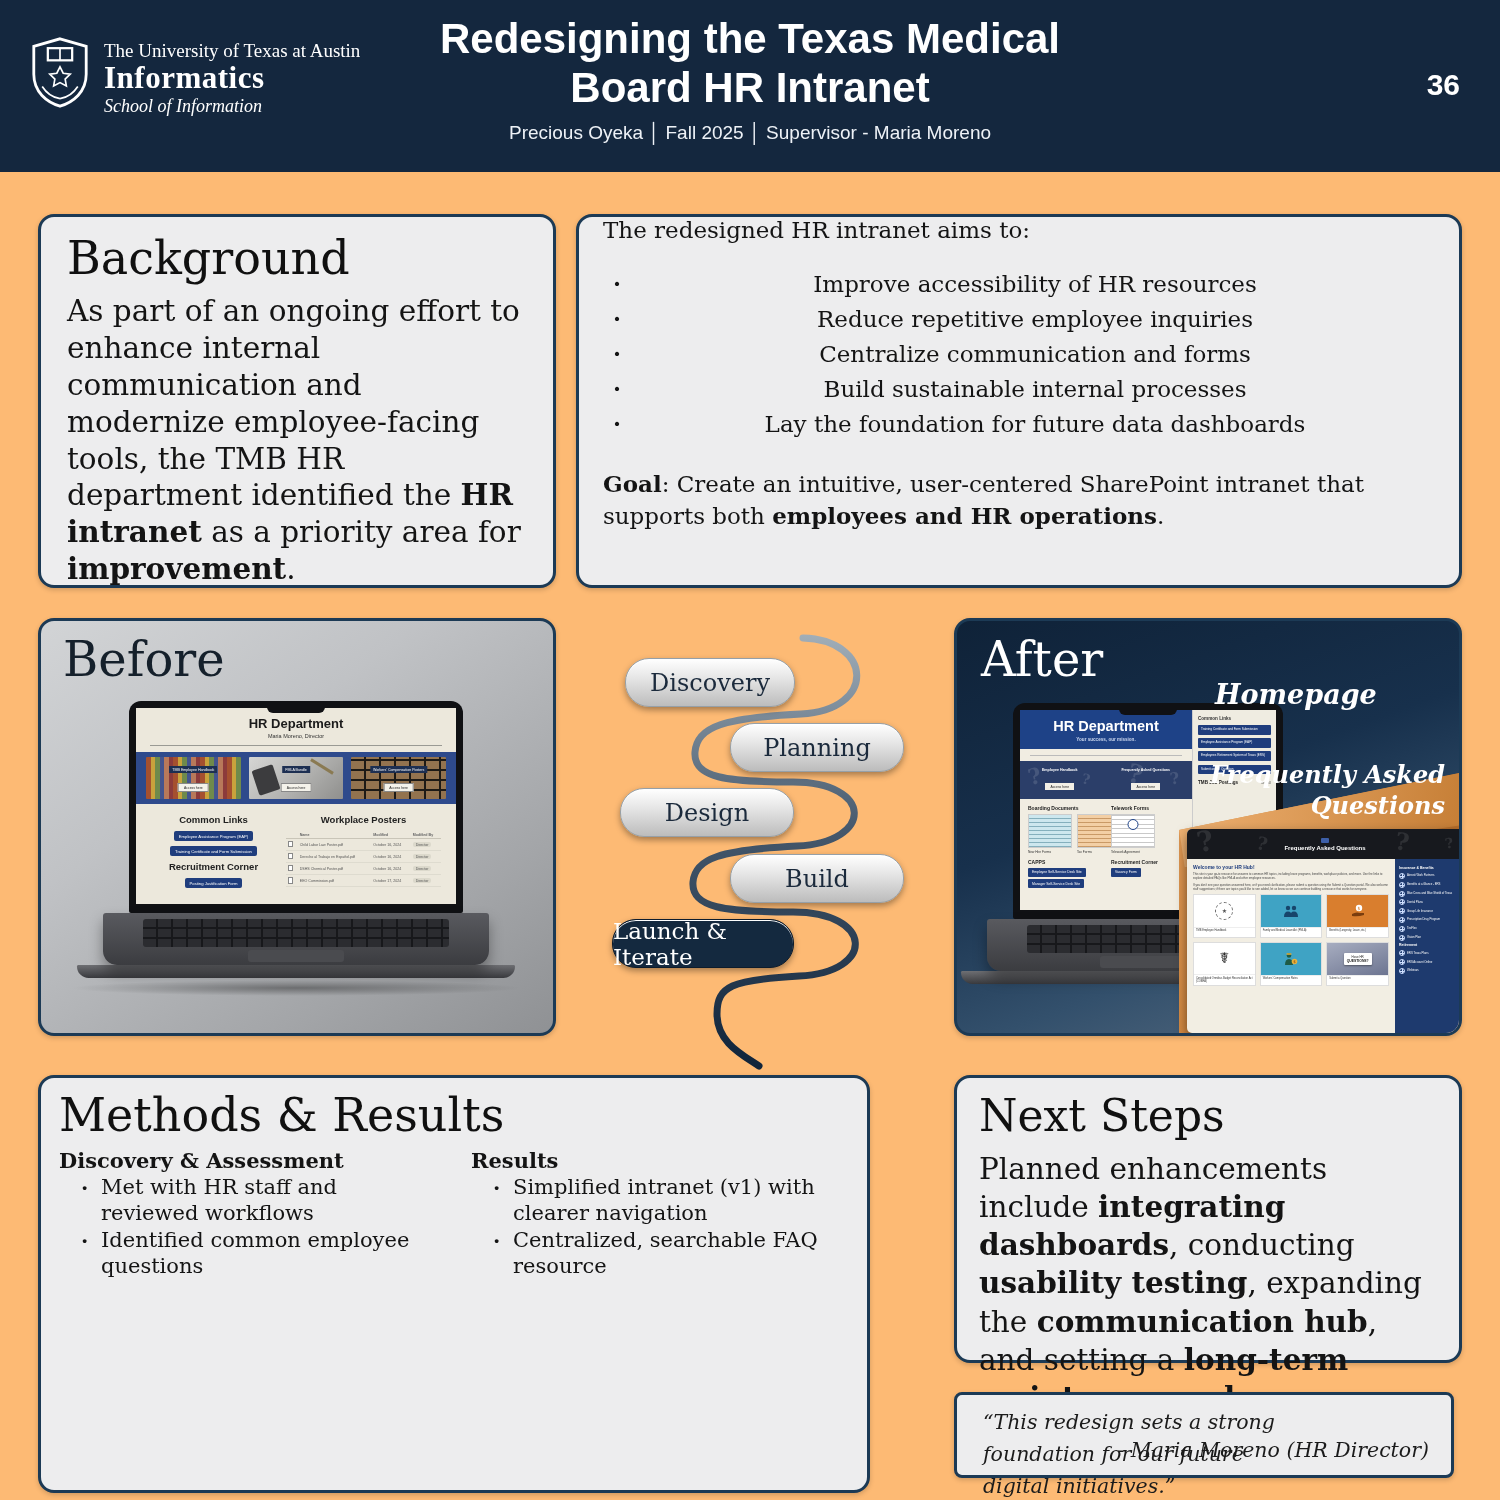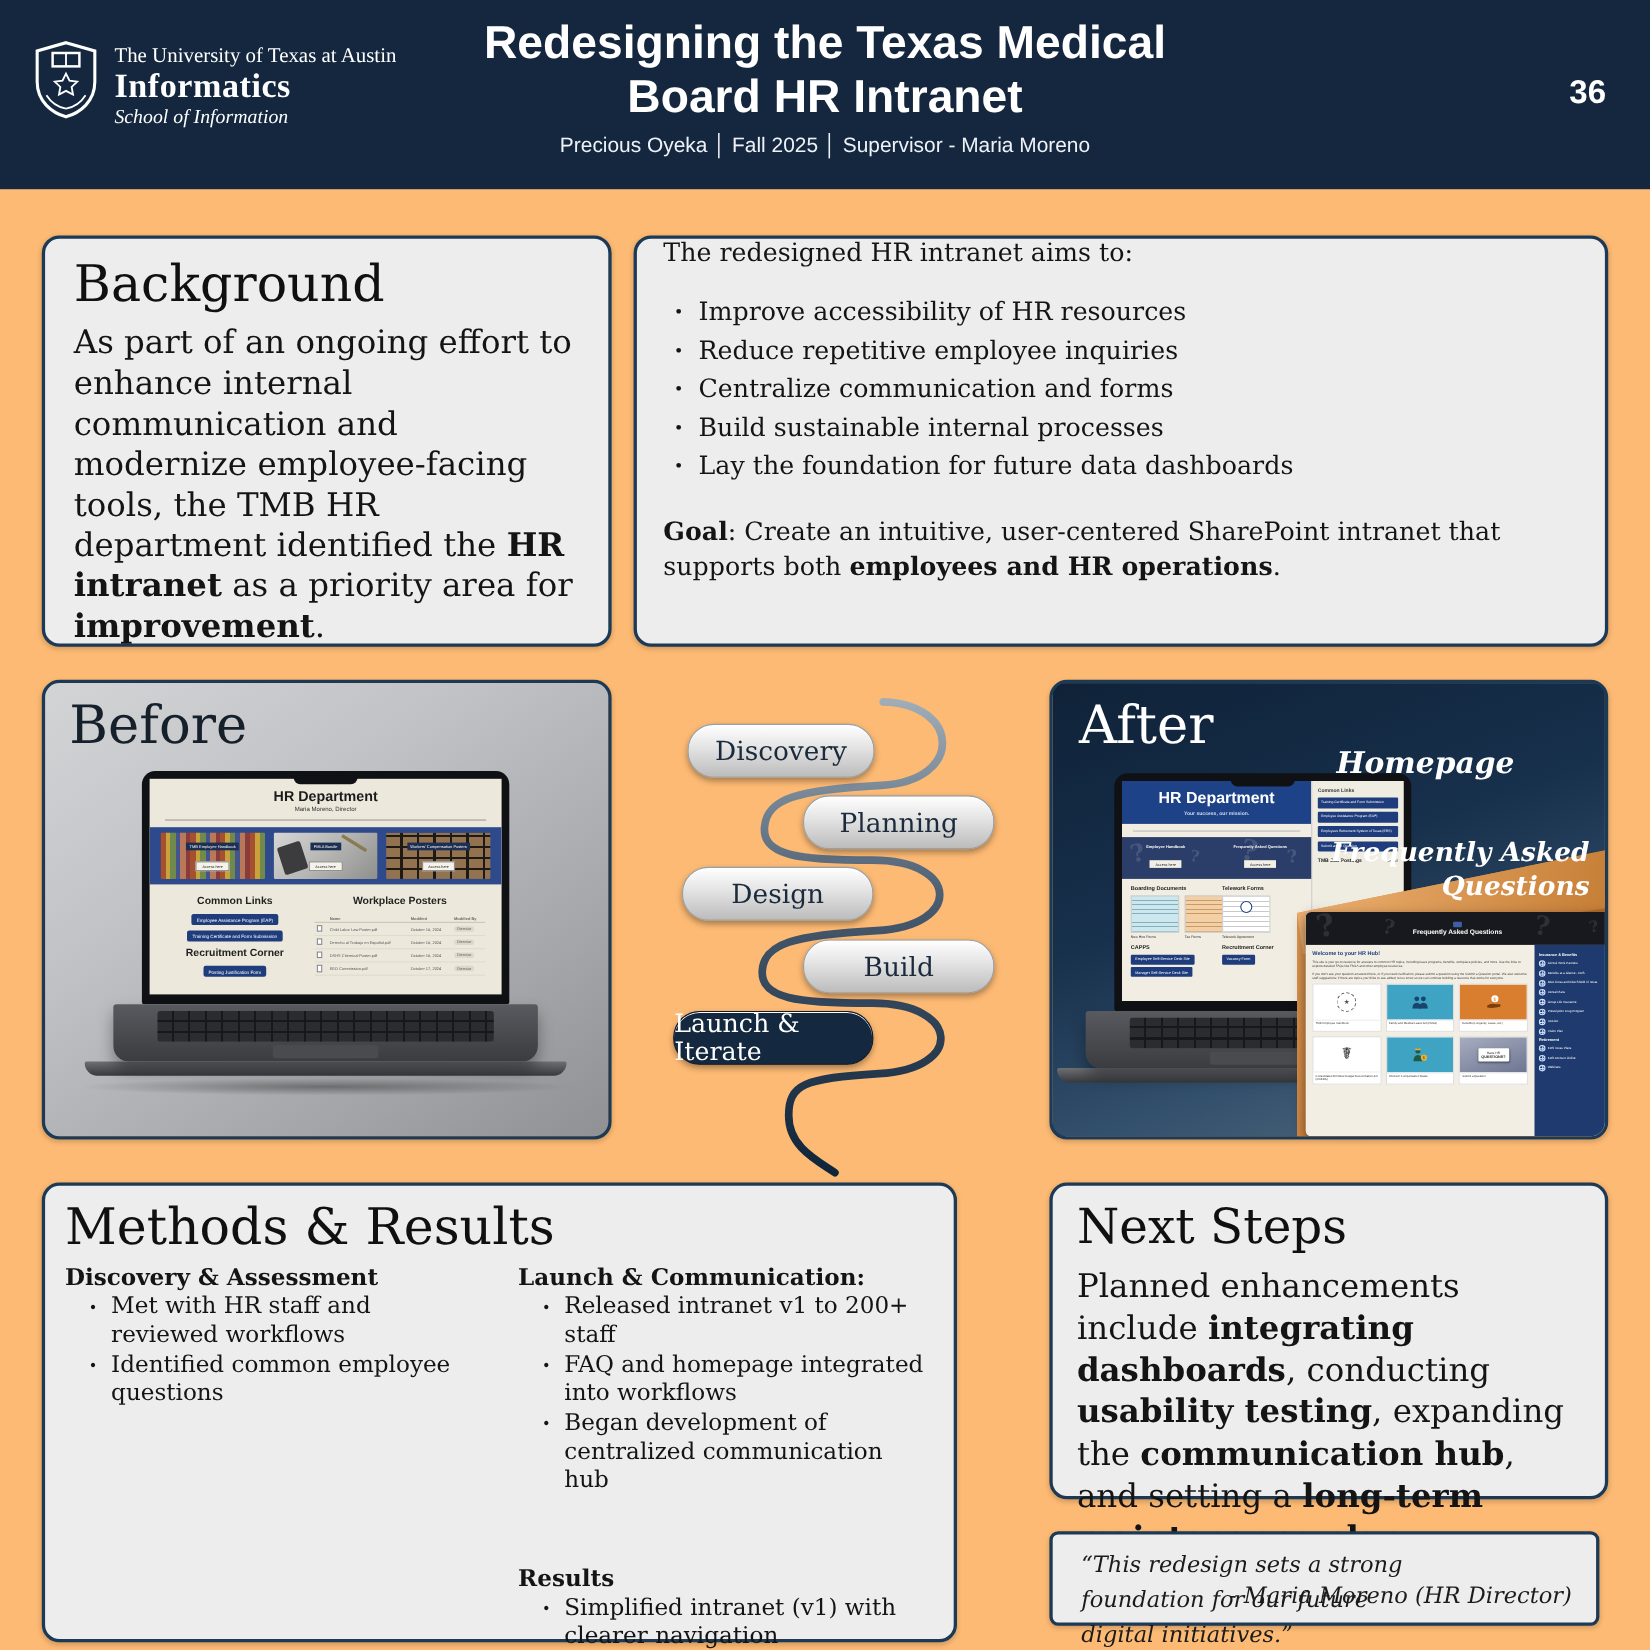--- a/index.html
+++ b/index.html
@@ -24,21 +24,21 @@
   .panel{position:absolute;background:#EDEDEE;border:3px solid #1C3A55;border-radius:16px;
          box-sizing:border-box;box-shadow:0 2px 5px rgba(0,0,0,0.18);}
   .panel-title{margin:14px 0 8px;padding:0 26px;font-size:46px;font-weight:normal;color:#101010;}
 
   .bg-panel{left:38px;top:214px;width:518px;height:374px;}
   .bg-panel p{margin:4px 0 0;padding:0 26px;font-size:29.5px;line-height:1.25;}
 
   .obj-panel{left:576px;top:214px;width:886px;height:374px;}
   .obj-panel .panel-title{font-size:42px;margin:12px 0 4px;padding:0 24px;}
   .obj-intro{margin:0;padding:0 24px;font-size:23px;}
-  .obj-list{list-style:none;margin:24px 0 0;padding:0 24px 0 56px;font-size:23px;line-height:1.52;}
+  .obj-list{list-style:none;margin:24px 0 0;padding:0 24px 0 56px;font-size:23px;line-height:1.52;text-align:center;}
   .obj-list li{position:relative;}
   .obj-list li::before{content:"·";position:absolute;left:-22px;font-weight:bold;}
   .obj-goal{margin:26px 0 0;padding:0 24px;font-size:23px;line-height:1.4;}
 
   
   .before-panel{left:38px;top:618px;width:518px;height:418px;overflow:hidden;
      background:linear-gradient(145deg,#d2d4d6 0%,#c0c2c5 35%,#a3a5a8 75%,#8f9194 100%);}
   .before-title{position:absolute;left:22px;top:10px;font-size:48px;color:#15202B;}
 
   .laptop{position:absolute;}
@@ -567,28 +567,20 @@
         <div class="m-block">
           <div class="m-head">Discovery &amp; Assessment</div>
           <ul class="m-list">
             <li>Met with HR staff and reviewed workflows</li>
             <li>Identified common employee questions</li>
           </ul>
         </div>
 
       </div>
       <div class="m-col">
-        <div class="m-block gap-lg">
-          <div class="m-head">Launch &amp; Communication:</div>
-          <ul class="m-list">
-            <li>Released intranet v1 to 200+ staff</li>
-            <li>FAQ and homepage integrated into workflows</li>
-            <li>Began development of centralized communication hub</li>
-          </ul>
-        </div>
         <div class="m-block">
           <div class="m-head">Results</div>
           <ul class="m-list">
             <li>Simplified intranet (v1) with clearer navigation</li>
             <li>Centralized, searchable FAQ resource</li>
 
           </ul>
         </div>
       </div>
     </div>

